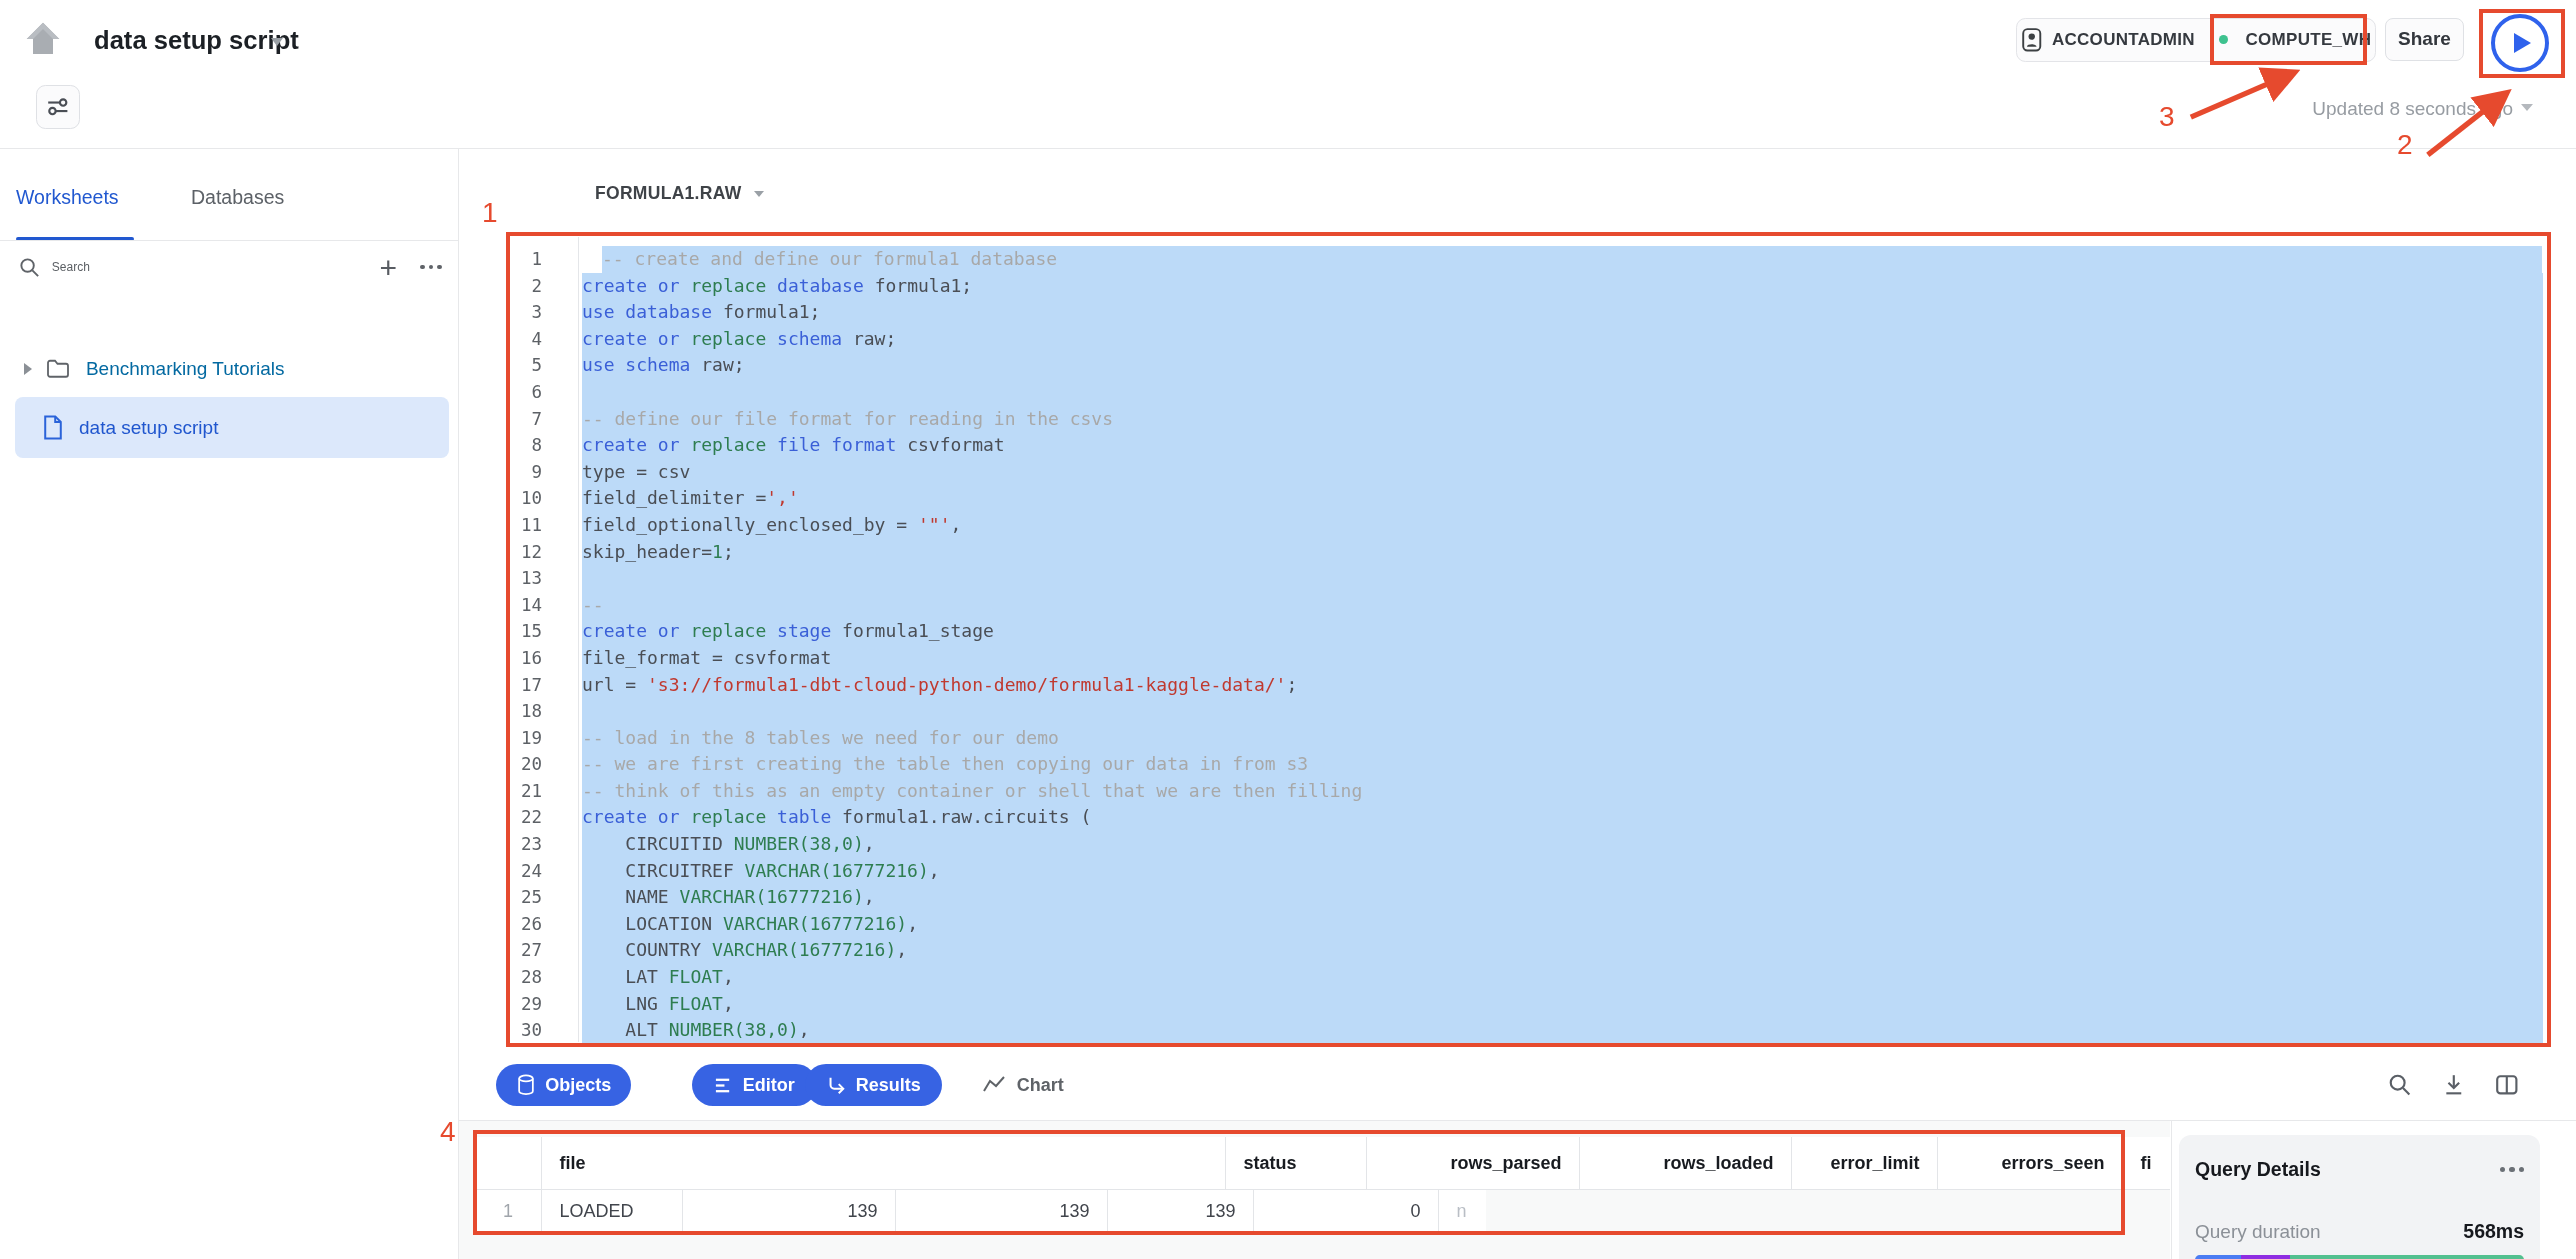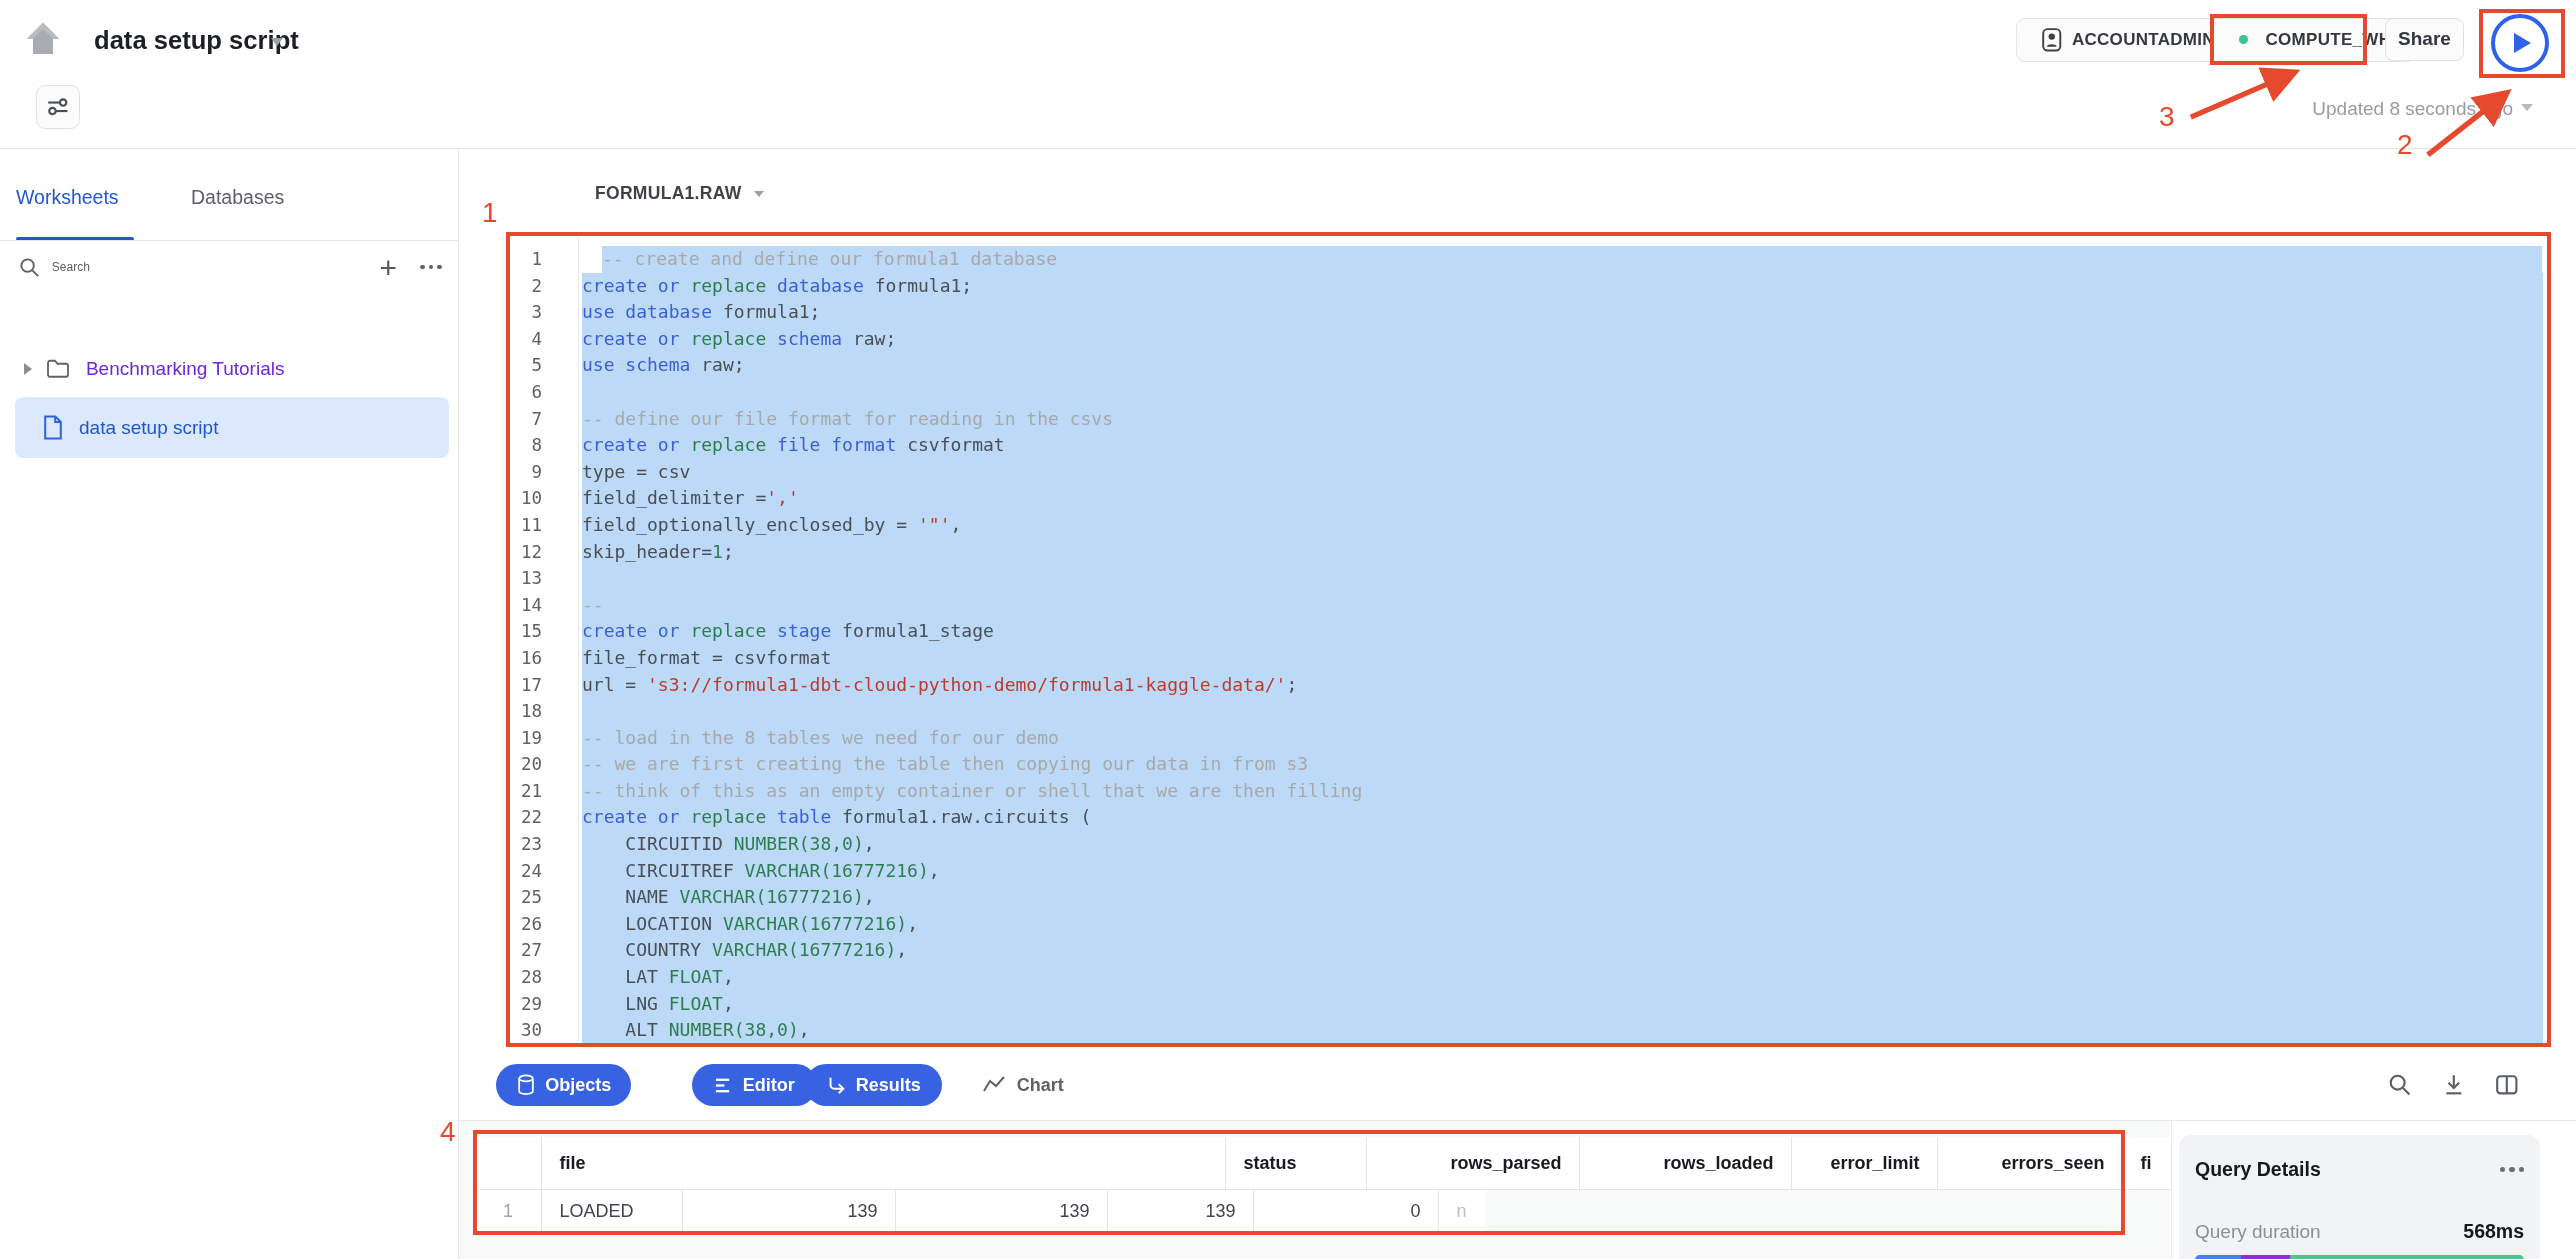--- a/index.html
+++ b/index.html
@@ -16,21 +16,21 @@
   *{margin:0;padding:0;box-sizing:border-box;}
   body{font-family:"Liberation Sans",sans-serif;background:#fff;}
   #app{position:relative;width:2576px;height:1259px;background:#fff;overflow:hidden;}
 
   
   .home-btn{position:absolute;left:23px;top:19px;width:40px;height:40px;cursor:pointer;}
   .page-title{position:absolute;left:94px;top:25.6px;font-size:25.6px;font-weight:600;color:#1c2025;}
   .caret{display:inline-block;width:0;height:0;border-left:6.7px solid transparent;border-right:6.7px solid transparent;border-top:8px solid #9aa0a6;}
   .title-caret{position:absolute;left:271px;top:38px;}
   .filter-btn{position:absolute;left:36px;top:85px;width:44px;height:44px;border:1.3px solid #dfe1e5;border-radius:9.4px;background:#fbfbfc;display:flex;align-items:center;justify-content:center;}
-  .ctx-pill{position:absolute;left:2016px;top:17.5px;height:44px;border:1.3px solid #e3e4e8;border-radius:9.4px;background:#fbfbfc;display:flex;align-items:center;padding:0 24px;gap:9.4px;}
+  .ctx-pill{position:absolute;left:2016px;top:17.5px;height:44px;border:1.3px solid #e3e4e8;border-radius:9.4px;background:#fbfbfc;display:flex;align-items:center;padding:0 4px;gap:9.4px;}
   .ctx-pill .role{font-size:17px;font-weight:600;color:#35393f;letter-spacing:0.3px;}
   .ctx-pill .wh{font-size:17px;font-weight:600;color:#35393f;letter-spacing:0.3px;margin-left:8px;}
   .green-dot{width:8.8px;height:8.8px;border-radius:50%;background:#3ec28f;margin-left:15px;}
   .share-btn{position:absolute;left:2385px;top:17.5px;width:79px;height:43px;border:1.3px solid #dfe1e5;border-radius:8px;background:#fbfbfc;display:flex;align-items:center;justify-content:center;font-size:19px;font-weight:600;color:#33373d;}
   .run-btn{position:absolute;left:2491px;top:14px;width:58px;height:58px;border-radius:50%;border:4.7px solid #2f62ec;background:#fff;display:flex;align-items:center;justify-content:center;}
   .run-play{width:0;height:0;border-top:10.8px solid transparent;border-bottom:10.8px solid transparent;border-left:17.5px solid #2f62ec;margin-left:4px;}
   .updated{position:absolute;left:2208px;top:98px;width:305px;text-align:right;font-size:19px;color:#979ca2;}
   .updated-caret{position:absolute;left:2521px;top:104px;border-left:6px solid transparent;border-right:6px solid transparent;border-top:7.4px solid #b4b8bd;}
   .top-divider{position:absolute;left:0;top:148px;width:2576px;height:1.3px;background:var(--border);}
 
@@ -41,21 +41,21 @@
   .tab.idle{color:#5c6167;font-weight:500;}
   .tab-underline{position:absolute;left:16px;top:237px;width:118px;height:4px;background:#2158d0;border-radius:2px;}
   .tabs-divider{position:absolute;left:0;top:240px;width:458px;height:1.3px;background:var(--border);}
   .search-row{position:absolute;left:18px;top:252px;width:424px;height:30px;display:flex;align-items:center;}
   .search-text{font-size:12px;font-weight:500;color:#5c6065;margin-left:10.8px;flex:1;}
   .plus-btn{font-size:30px;font-weight:300;color:#585c62;line-height:27px;margin-right:23px;}
   .dots{display:flex;gap:4px;align-items:center;}
   .dots i{width:4.7px;height:4.7px;border-radius:50%;background:#5f6368;}
   .tree-folder{position:absolute;left:15px;top:350px;width:434px;height:38px;display:flex;align-items:center;}
   .tree-chevron{width:0;height:0;border-top:6.7px solid transparent;border-bottom:6.7px solid transparent;border-left:8px solid #8b9096;margin-left:9.4px;}
-  .tree-folder-label{font-size:19px;color:#6d28d9;margin-left:16px;}
+  .tree-folder-label{font-size:19px;color:#0369a1;margin-left:16px;}
   .tree-selected{position:absolute;left:15px;top:397px;width:434px;height:61px;background:#dce8fb;border-radius:8px;display:flex;align-items:center;}
   .tree-selected-label{font-size:19px;font-weight:500;color:#2056ce;margin-left:16px;}
 
   
   .ctx-tab{position:absolute;left:595px;top:183px;font-size:17.5px;font-weight:600;letter-spacing:0.3px;color:#3f4348;display:flex;align-items:center;gap:12px;}
   .ctx-tab .caret{border-left-width:5.4px;border-right-width:5.4px;border-top-width:6.7px;}
   .gutter-line{position:absolute;left:578px;top:237px;width:1.3px;height:805px;background:#e4e6e9;}
   #line-numbers{position:absolute;left:498px;top:246px;width:44px;font-family:"DejaVu Sans Mono",monospace;font-size:17.5px;color:#5d6166;text-align:right;}
   #line-numbers div{height:26.6px;line-height:26.6px;}
   #code-lines{position:absolute;left:582px;top:246px;width:1961px;font-family:"DejaVu Sans Mono",monospace;font-size:18px;white-space:pre;}

